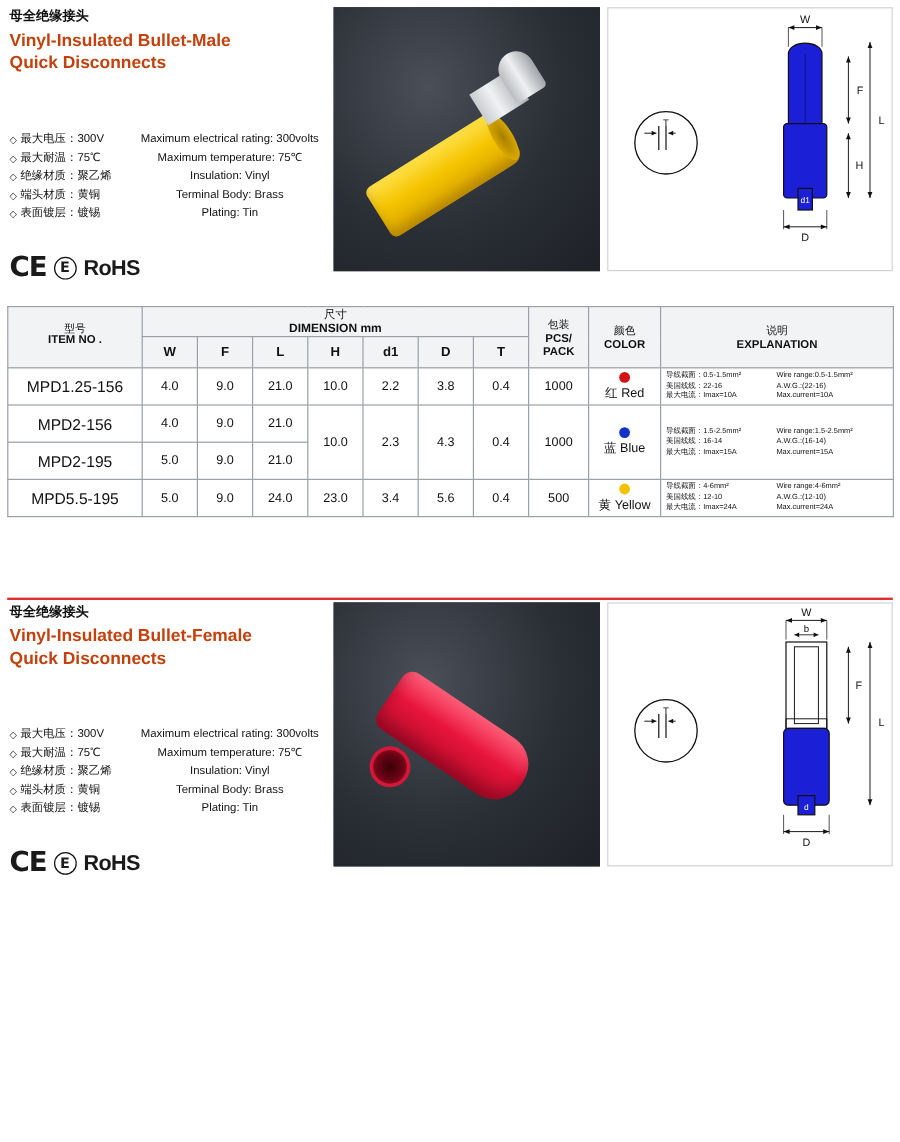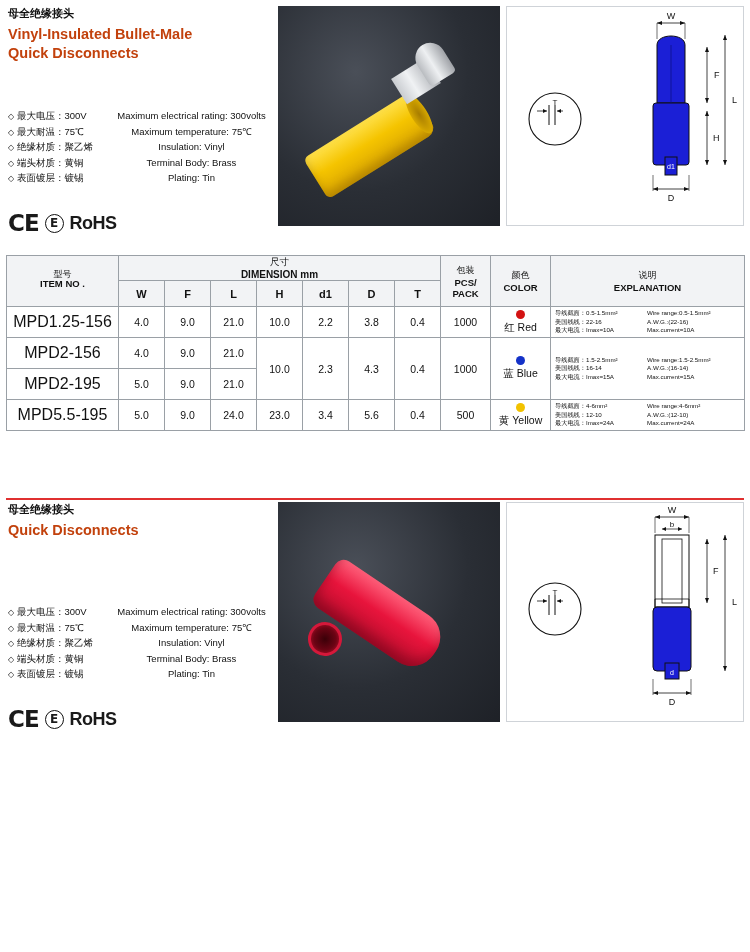--- a/index.html
+++ b/index.html
@@ -123,21 +123,21 @@
     padding: 0; color: #111;
   }
   table.spec thead th { background: #f2f3f5; font-weight: bold; }
   .hdr-item { height: 24px; font-size: 10px; line-height: 1.15; }
   .hdr-dim-cn { font-size: 9.5px; font-weight: normal; text-align: center; }
   .hdr-dim-en { font-size: 10px; margin-top: 10px; }
   .sub-h { height: 26px; font-size: 11px; font-weight: bold; }
   .hdr-small-cn { font-size: 9px; font-weight: normal; display:block; }
   .hdr-small-en { font-size: 9.5px; display:block; }
   td.datacell { height: 31px; font-size: 10.5px; }
-  td.model { font-size: 16px; text-align: center; }
+  td.model { font-size: 13px; text-align: center; }
 
   .color-cell { font-size: 10px; }
   .dot { width: 9px; height: 9px; border-radius: 50%; display: block; margin: 0 auto 2px auto; }
   .explain {
     font-size: 6.2px; line-height: 1.35; text-align: left; padding: 2px 4px;
     display: flex; gap: 6px;
   }
   .explain .col { white-space: nowrap; }
   .explain .col.left { flex: 0 0 86px; }
 
@@ -407,20 +407,21 @@
     </div>
   </div>
 
   <div class="section" id="section-female">
     <div class="sec-divider"></div>
     <div class="topblock">
 
       <div class="textpanel">
         <div class="title-cn">母全绝缘接头</div>
         <div class="title-en">
+          <div>Vinyl-Insulated Bullet-Female</div>
           <div>Quick Disconnects</div>
         </div>
 
         <div class="specs">
           <div class="spec-row">
             <span class="bullet">◇</span>
             <span class="spec-cn">最大电压：300V</span>
             <span class="spec-en">Maximum electrical rating: 300volts</span>
           </div>
           <div class="spec-row">

